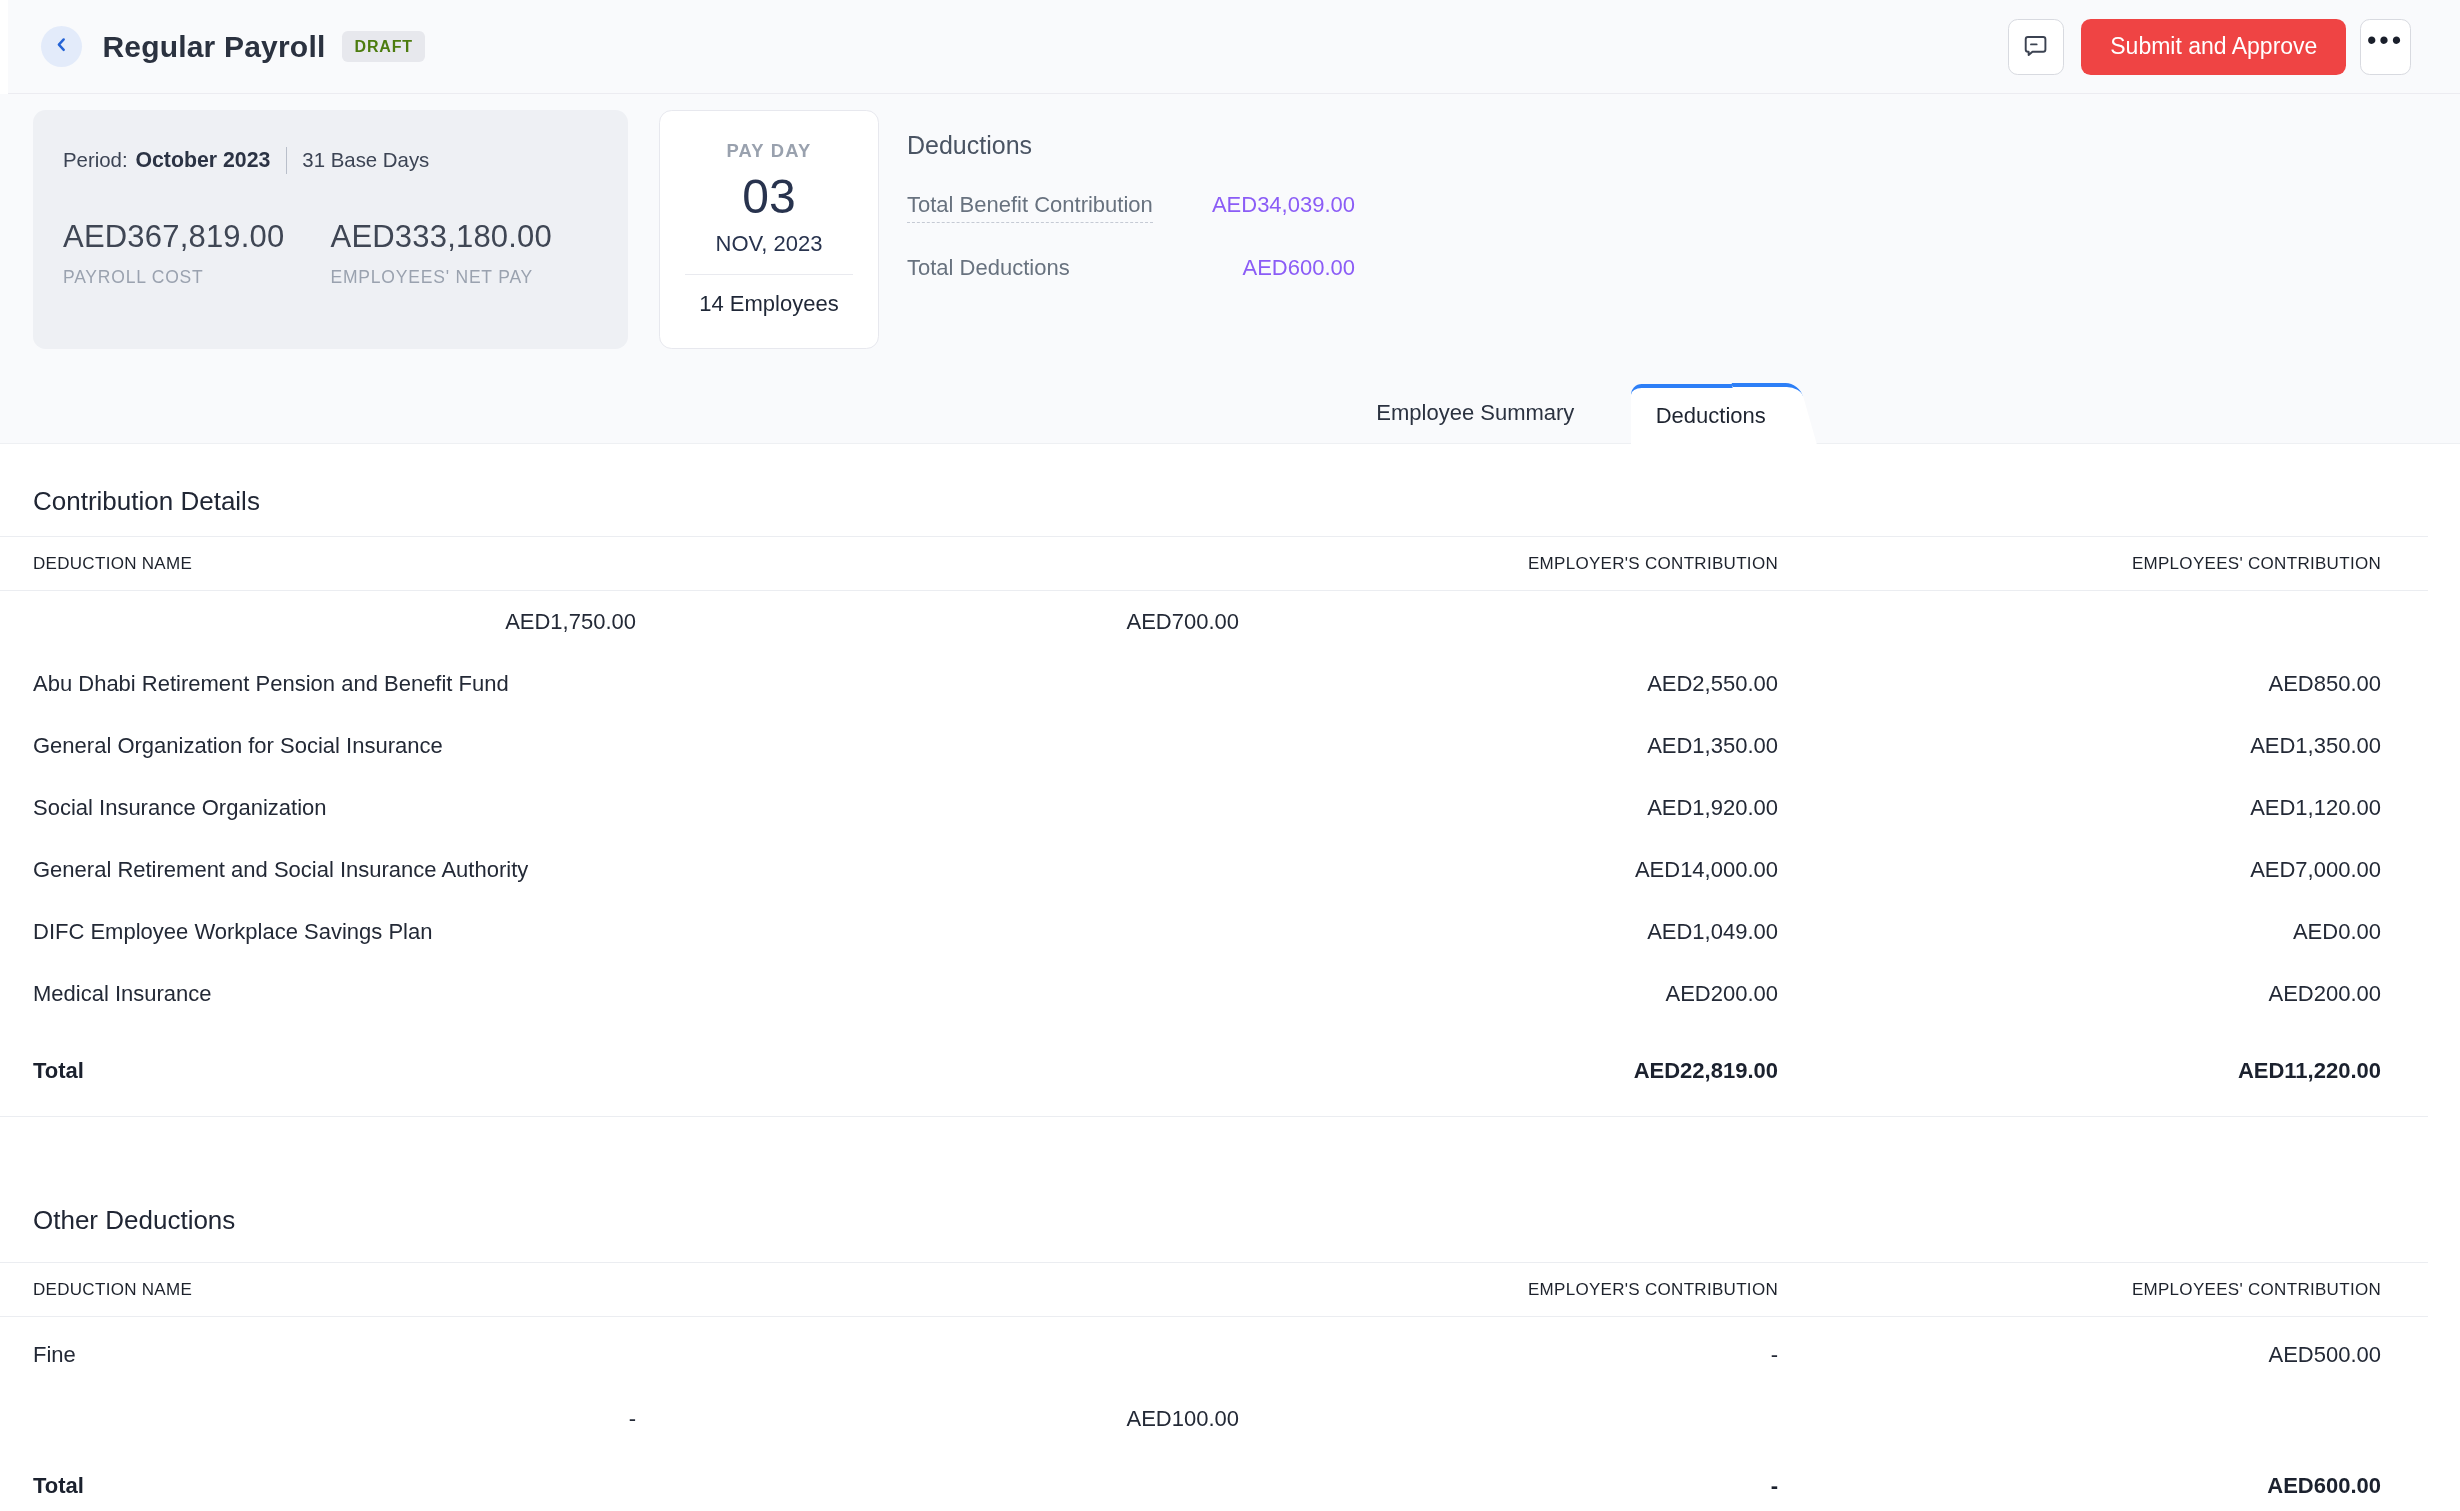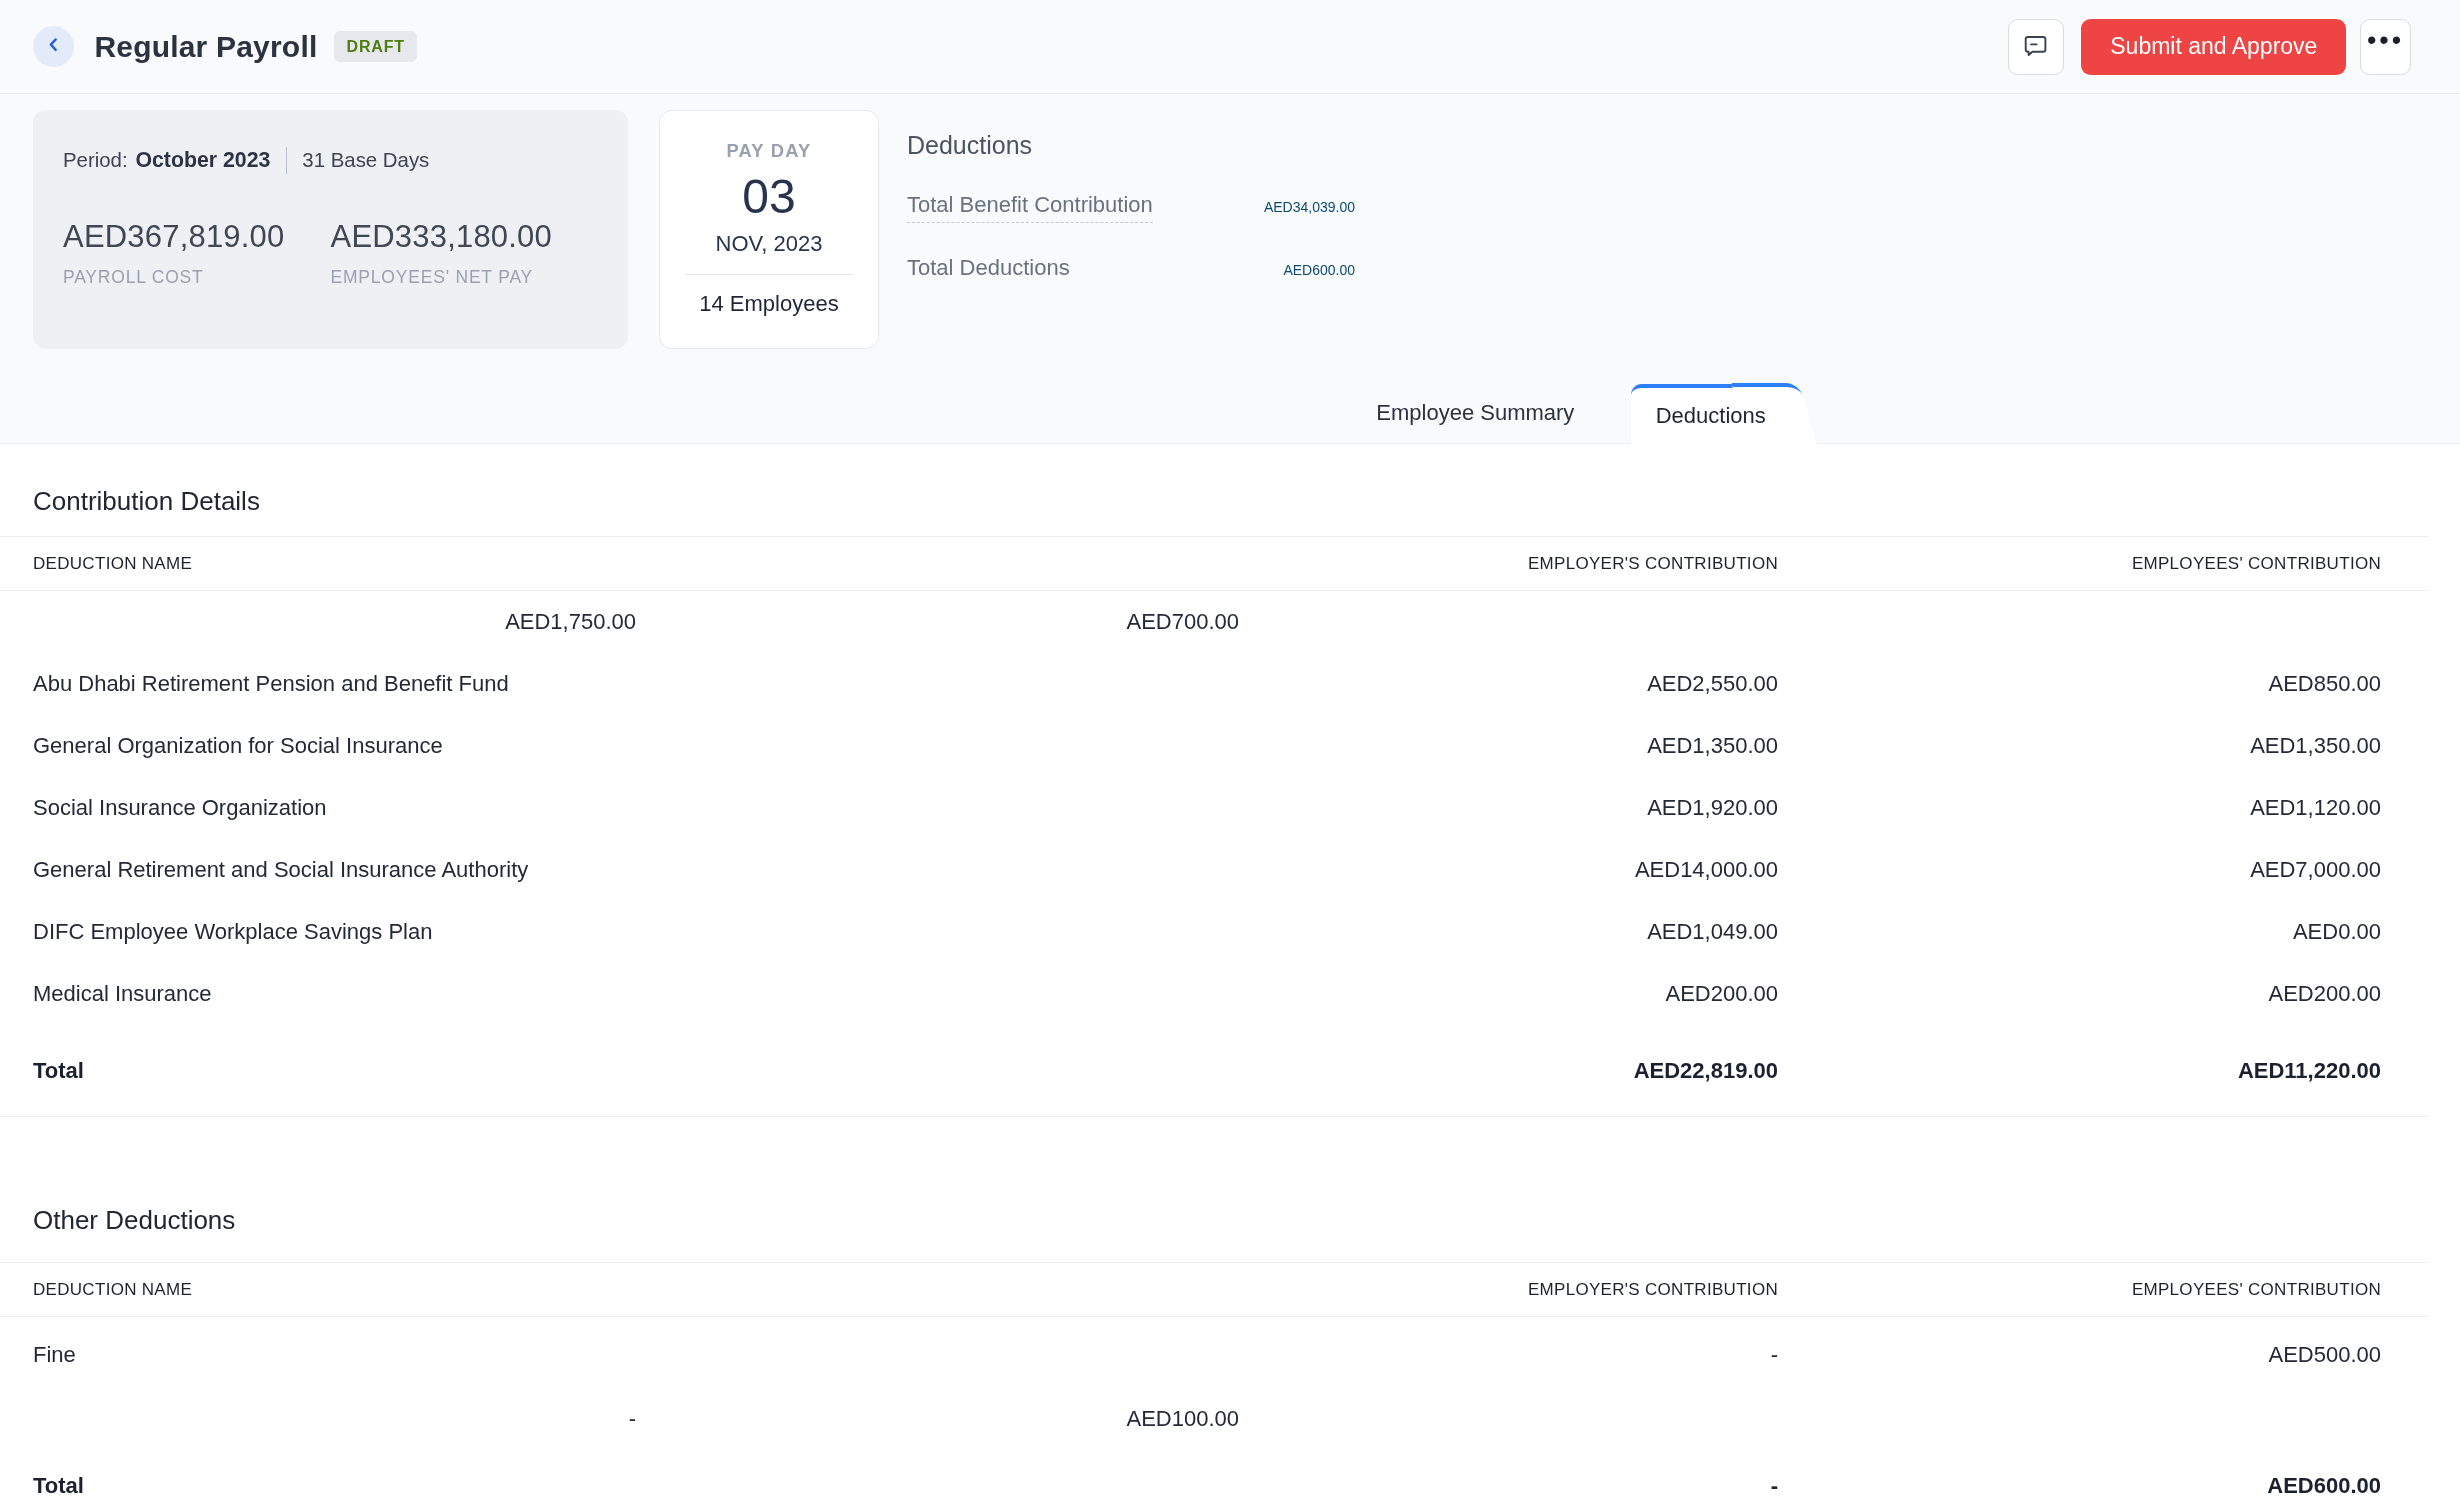--- a/index.html
+++ b/index.html
@@ -13,20 +13,21 @@
   }
   .page { width:2461px; height:1512px; display:flex; flex-direction:column; }
 
   
   .topbar {
     height:94px; flex:0 0 94px;
     background:#f9fafc;
     border-bottom:1px solid #ececf1;
     display:flex; align-items:center;
     padding:0 50px 0 33px;
+    margin-left:8px;
   }
   .back-btn {
     width:41px; height:41px; border-radius:50%;
     background:#e3ebfa; border:none; cursor:pointer;
     display:flex; align-items:center; justify-content:center;
   }
   .page-title { font-size:30px; font-weight:700; color:#2b3240; margin-left:20.4px; letter-spacing:0.2px; }
   .status-badge {
     margin-left:16.5px; background:#e7e8ed; color:#4d7c0f;
     font-size:16px; font-weight:600; letter-spacing:0.8px;
@@ -78,21 +79,21 @@
   .payday-day { font-size:48px; color:#28334e; margin-top:7.8px; }
   .payday-month { font-size:22px; font-weight:500; color:#28334e; margin-top:6.8px; }
   .payday-divider { height:1px; background:#e9eaef; margin:16.5px 25px 0 25px; }
   .payday-count { font-size:22px; color:#1f2737; margin-top:16.5px; }
 
   .ded-summary { margin-left:28px; padding-top:21.3px; width:448px; }
   .ded-heading { font-size:25px; font-weight:500; color:#4a5463; }
   .ded-row { display:flex; justify-content:space-between; align-items:baseline; margin-top:32px; }
   .ded-label { font-size:22px; color:#68727f; }
   .ded-label.dotted { border-bottom:1.9px dashed #c5cad4; padding-bottom:3.9px; cursor:help; }
-  .ded-value { font-size:14px; color:#0c4a6e; }
+  .ded-value { font-size:22px; color:#8b5cf6; }
 
   
   .tabs { margin-top:auto; display:flex; align-items:flex-end; height:60px; }
   .tab {
     font-size:22px; color:#2b3240; cursor:pointer;
     padding:0 21.3px; height:60px; display:flex; align-items:center;
   }
   .tab-active {
     position:relative; z-index:2; margin-left:35px; cursor:default;
     background:#ffffff; border-top:4.9px solid #2d7ff7;

